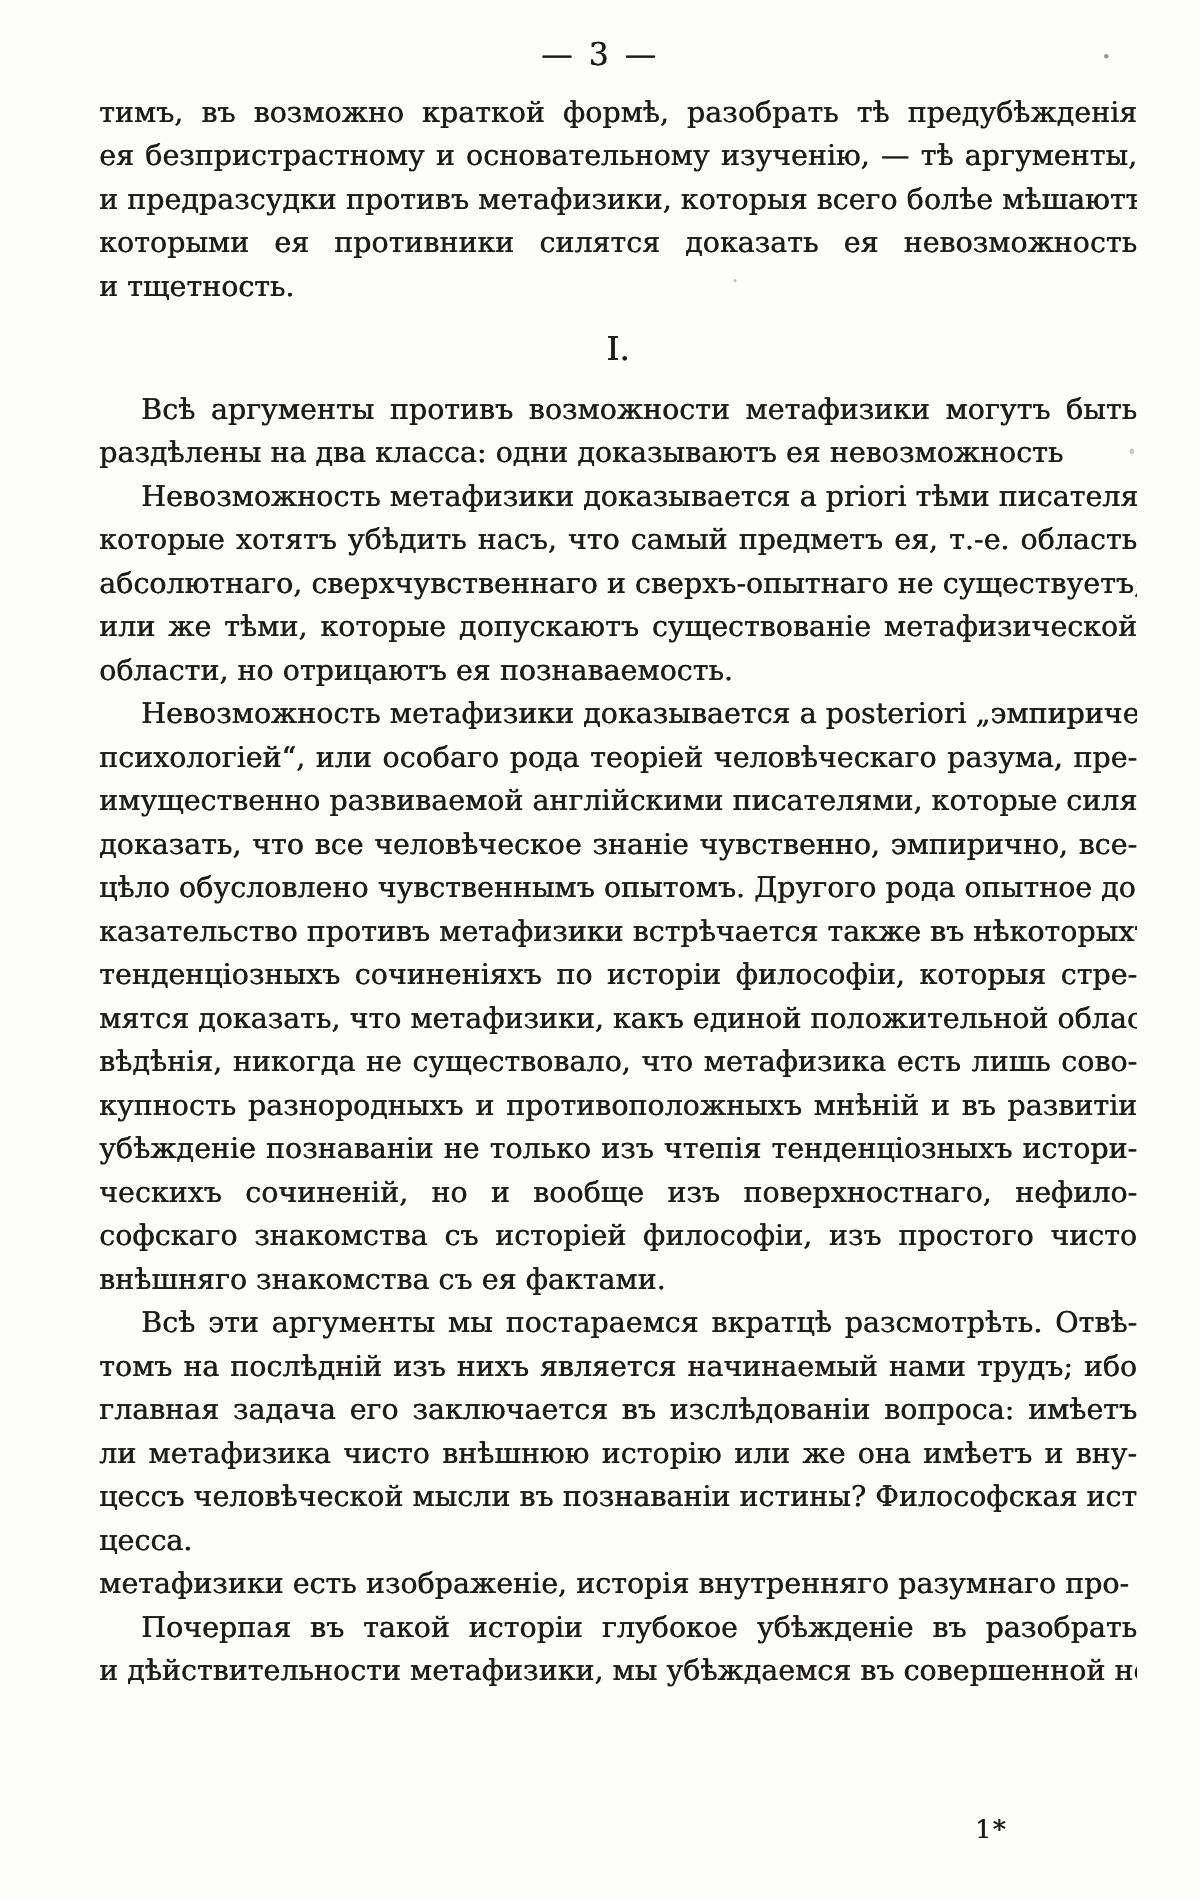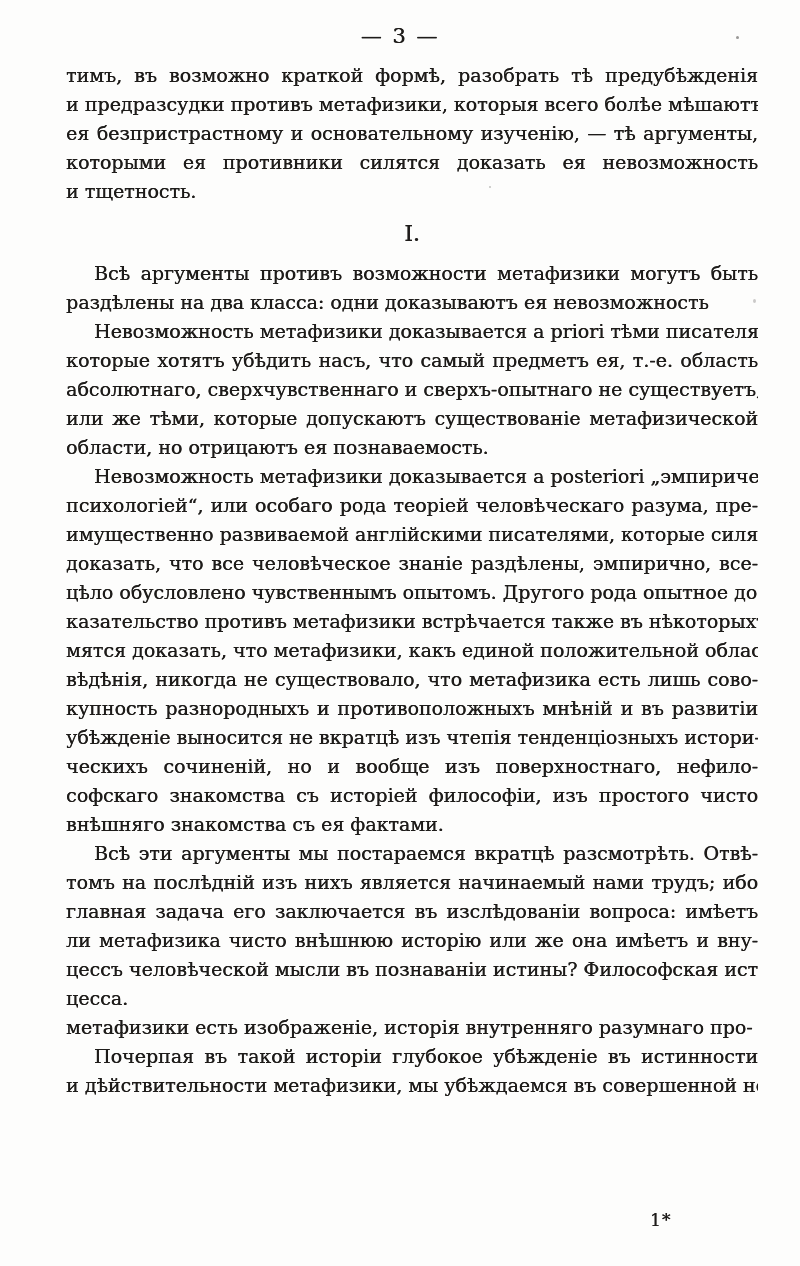--- a/index.html
+++ b/index.html
@@ -83,22 +83,22 @@
   <div class="page-number">— 3 —</div>
 
   <div class="speck s1"></div>
   <div class="speck s2"></div>
   <div class="speck s3"></div>
 
   <div class="text-block">
 
     <div class="para">
         <div class="line">тимъ, въ возможно краткой формѣ, разобрать тѣ предубѣжденія</div>
+        <div class="line">ея безпристрастному и основательному изученію, — тѣ аргументы,</div>
         <div class="line">и предразсудки противъ метафизики, которыя всего болѣе мѣшаютъ</div>
-        <div class="line">ея безпристрастному и основательному изученію, — тѣ аргументы,</div>
         <div class="line">которыми ея противники силятся доказать ея невозможность</div>
         <div class="line">и тщетность.</div>
       </div>
 
     <div class="section-heading">I.</div>
 
     <div class="para indent">
         <div class="line">Всѣ аргументы противъ возможности метафизики могутъ быть</div>
         <div class="line">раздѣлены на два класса: одни доказываютъ ея невозможность</div>
       </div>
@@ -108,44 +108,45 @@
         <div class="line">которые хотятъ убѣдить насъ, что самый предметъ ея, т.-е. область</div>
         <div class="line">абсолютнаго, сверхчувственнаго и сверхъ-опытнаго не существуетъ;</div>
         <div class="line">или же тѣми, которые допускаютъ существованіе метафизической</div>
         <div class="line">области, но отрицаютъ ея познаваемость.</div>
       </div>
 
     <div class="para indent">
         <div class="line">Невозможность метафизики доказывается a posteriori „эмпирической</div>
         <div class="line">психологіей“, или особаго рода теоріей человѣческаго разума, пре-</div>
         <div class="line">имущественно развиваемой англійскими писателями, которые силятся</div>
-        <div class="line">доказать, что все человѣческое знаніе раздѣлены, эмпирично, все-</div>
+        <div class="line">доказать, что все человѣческое знаніе чувственно, эмпирично, все-</div>
         <div class="line">цѣло обусловлено чувственнымъ опытомъ. Другого рода опытное до-</div>
         <div class="line">казательство противъ метафизики встрѣчается также въ нѣкоторыхъ</div>
+        <div class="line">тенденціозныхъ сочиненіяхъ по исторіи философіи, которыя стре-</div>
         <div class="line">мятся доказать, что метафизики, какъ единой положительной области</div>
         <div class="line">вѣдѣнія, никогда не существовало, что метафизика есть лишь сово-</div>
         <div class="line">купность разнородныхъ и противоположныхъ мнѣній и въ развитіи</div>
-        <div class="line">убѣжденіе выносится не вкратцѣ изъ чтепія тенденціозныхъ истори-</div>
+        <div class="line">убѣжденіе познаваніи не только изъ чтепія тенденціозныхъ истори-</div>
         <div class="line">ческихъ сочиненій, но и вообще изъ поверхностнаго, нефило-</div>
         <div class="line">софскаго знакомства съ исторіей философіи, изъ простого чисто</div>
         <div class="line">внѣшняго знакомства съ ея фактами.</div>
       </div>
 
     <div class="para indent">
         <div class="line">Всѣ эти аргументы мы постараемся вкратцѣ разсмотрѣть. Отвѣ-</div>
         <div class="line">томъ на послѣдній изъ нихъ является начинаемый нами трудъ; ибо</div>
         <div class="line">главная задача его заключается въ изслѣдованіи вопроса: имѣетъ</div>
         <div class="line">ли метафизика чисто внѣшнюю исторію или же она имѣетъ и вну-</div>
         <div class="line">цессъ человѣческой мысли въ познаваніи истины? Философская исторія</div>
         <div class="line">цесса.</div>
         <div class="line">метафизики есть изображеніе, исторія внутренняго разумнаго про-</div>
       </div>
 
     <div class="para indent justify-last">
-        <div class="line">Почерпая въ такой исторіи глубокое убѣжденіе въ истинности</div>
+        <div class="line">Почерпая въ такой исторіи глубокое убѣжденіе въ разобрать</div>
         <div class="line">и дѣйствительности метафизики, мы убѣждаемся въ совершенной не-</div>
       </div>
 
   </div>
 
   <div class="signature-mark">1*</div>
 
 </div>
 
 </body></html>

